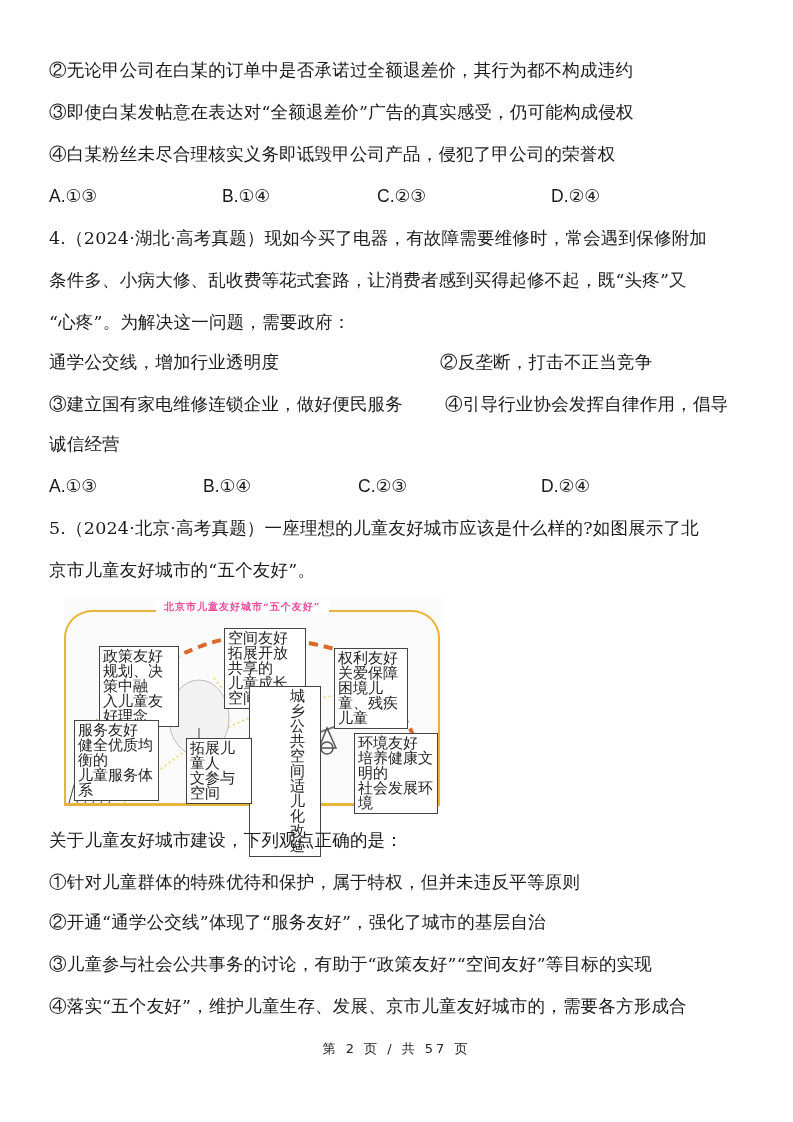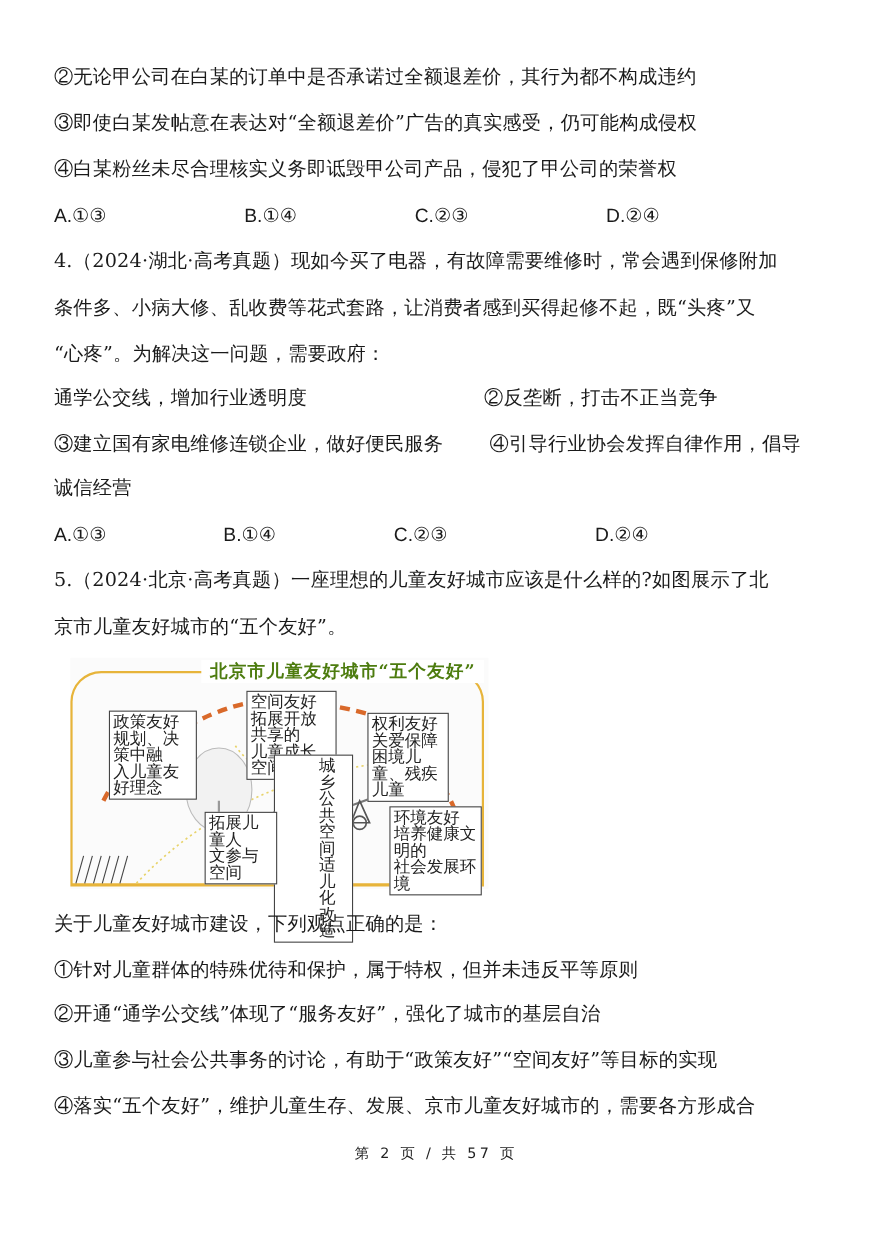--- a/index.html
+++ b/index.html
@@ -8,22 +8,22 @@
   .line { position: absolute; left: 49px; font-size: 17.5px; line-height: 24px; white-space: nowrap; letter-spacing: 0.2px; }
   .opt-row { position: absolute; left: 49px; font-size: 17.5px; line-height: 24px; white-space: nowrap; }
   .opt-row span { position: absolute; top: 0; white-space: nowrap; }
   .sans { font-family: "Liberation Sans", "DejaVu Sans", sans-serif; }
   .footer { position: absolute; top: 1040px; left: 0; width: 793px; text-align: center; font-size: 13px;
             font-family: "DejaVu Sans", sans-serif; color: #222; letter-spacing: 3px; }
   
   .figure { position: absolute; left: 64px; top: 598px; width: 380px; height: 210px; background: #fbfbfb; }
   .fig-frame { position: absolute; left: 0; top: 12px; width: 376px; height: 196px;
                border: 2px solid #e7b43a; border-bottom-width: 3px; border-radius: 28px 28px 0 0; box-sizing: border-box; }
-  .fig-title { position: absolute; top: 2px; left: 92px; padding: 0 8px; background: #ffffff; font-size: 16px; font-weight: bold;
-               color: #4d7c0f; letter-spacing: 1px; margin-left: 27px; }
+  .fig-title { position: absolute; top: 2px; left: 92px; padding: 0 8px; background: #ffffff; font-size: 10px; font-weight: bold;
+               color: #ec4899; letter-spacing: 1px; }
   .fig-box { position: absolute; background: #ffffff; border: 1.5px solid #444; font-size: 15px; line-height: 15px;
              text-align: left; padding: 2px 3px; box-sizing: border-box; color: #222; }
   .fig-svg { position: absolute; left: 0; top: 0; }
 </style>
 </head>
 <body>
 
 <div class="line" style="top:58px">②无论甲公司在白某的订单中是否承诺过全额退差价，其行为都不构成违约</div>
 <div class="line" style="top:100px">③即使白某发帖意在表达对“全额退差价”广告的真实感受，仍可能构成侵权</div>
 <div class="line" style="top:142px">④白某粉丝未尽合理核实义务即诋毁甲公司产品，侵犯了甲公司的荣誉权</div>
@@ -100,20 +100,23 @@
 规划、决策中融
 入儿童友好理念</span></div>
   <div class="fig-box" style="left:160px;top:30px;width:82px;"><span style="white-space:pre-line">空间友好
 拓展开放共享的
 儿童成长空间</span></div>
   <div class="fig-box" style="left:270px;top:50px;width:74px;"><span style="white-space:pre-line">权利友好
 关爱保障困境儿
 童、残疾儿童</span></div>
   <div class="fig-box" style="left:185px;top:88px;width:72px;padding-left:40px;"><span style="white-space:pre-line">城乡公共空间
 适儿化改造</span></div>
+  <div class="fig-box" style="left:10px;top:122px;width:85px;"><span style="white-space:pre-line">服务友好
+健全优质均衡的
+儿童服务体系</span></div>
   <div class="fig-box" style="left:122px;top:140px;width:66px;"><span style="white-space:pre-line">拓展儿童人
 文参与空间</span></div>
   <div class="fig-box" style="left:290px;top:135px;width:84px;"><span style="white-space:pre-line">环境友好
 培养健康文明的
 社会发展环境</span></div>
 </div>
 
 <div class="line" style="top:828px">关于儿童友好城市建设，下列观点正确的是：</div>
 <div class="line" style="top:870px">①针对儿童群体的特殊优待和保护，属于特权，但并未违反平等原则</div>
 <div class="line" style="top:910px">②开通“通学公交线”体现了“服务友好”，强化了城市的基层自治</div>

